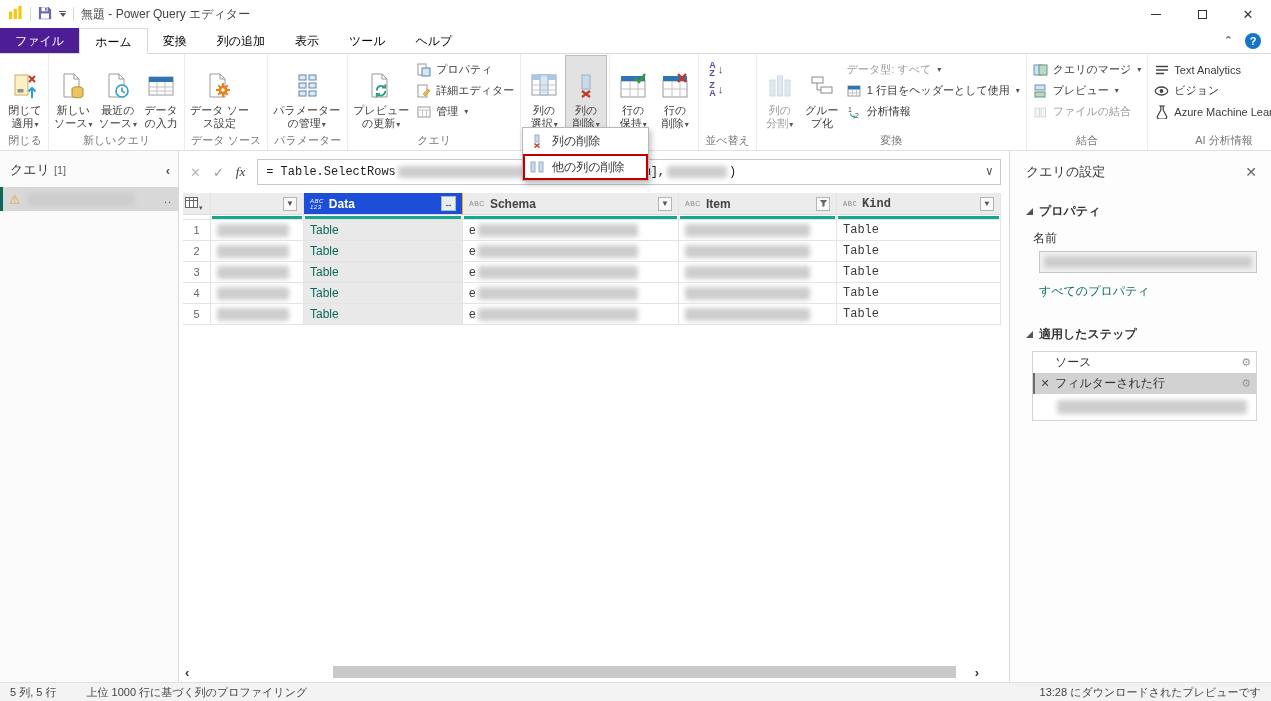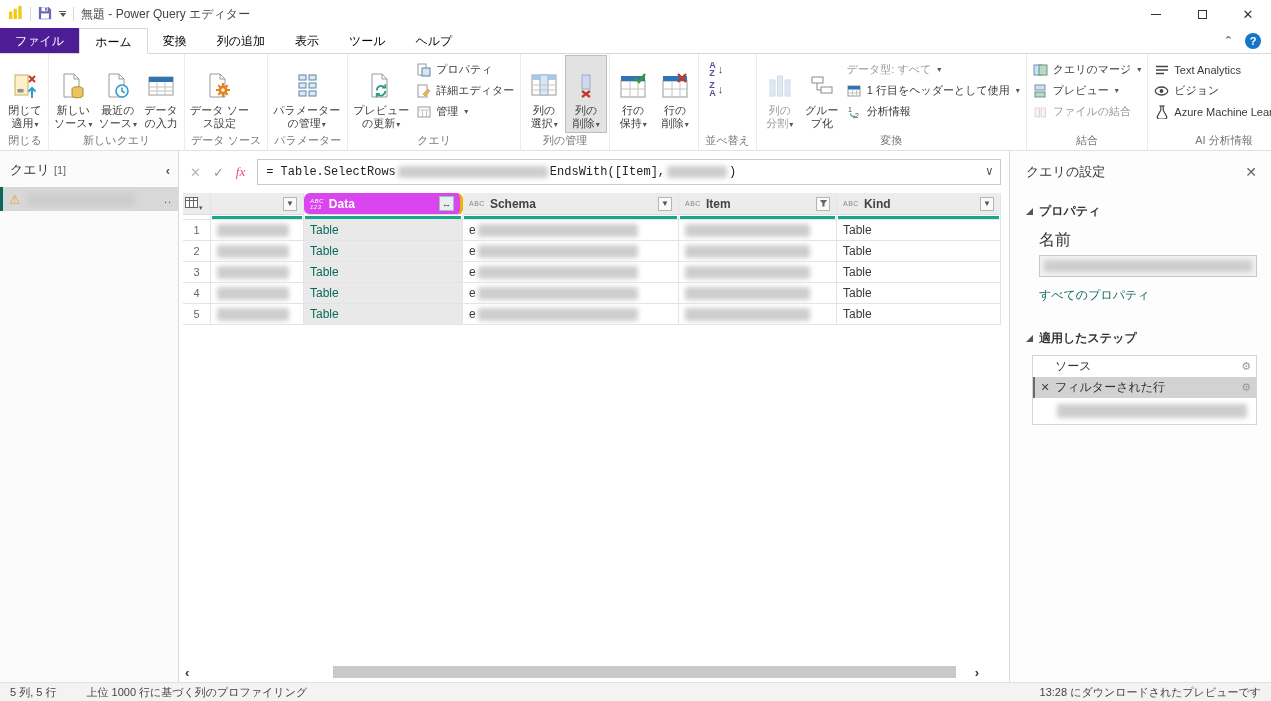--- a/index.html
+++ b/index.html
@@ -50,45 +50,45 @@
 
   
   .menu { position:absolute; left:522px; top:127px; width:127px; background:#fff; border:1px solid #b9b9b9; box-shadow:2px 3px 6px rgba(0,0,0,.25); z-index:60; }
   .mitem { position:relative; height:26px; display:flex; align-items:center; gap:8px; padding:0 8px 0 6px; font-size:12px; color:#333; }
   .redbox { position:absolute; inset:0; border:2px solid #c00000; pointer-events:none; }
 
   
   .fx { position:absolute; left:184px; top:158px; width:817px; height:28px; display:flex; align-items:center; }
   .fxbtns { display:flex; align-items:center; gap:12px; padding:0 12px 0 6px; font-size:13px; }
   .fxx { color:#b5b5b5; } .fxok { color:#9a9a9a; }
-  .fxfx { font-family:"Liberation Serif","DejaVu Serif",serif; font-style:italic; color:#ec4899; }
+  .fxfx { font-family:"Liberation Serif","DejaVu Serif",serif; font-style:italic; color:#404040; }
   .fxinput { flex:1; height:26px; border:1px solid #c9c9c9; background:#fff; display:flex; align-items:center; padding:0 22px 0 8px; font-family:"Liberation Mono","DejaVu Sans Mono",monospace; font-size:12px; color:#222; position:relative; white-space:nowrap; overflow:hidden; }
   .fxchev { position:absolute; right:7px; top:4px; color:#555; font-size:12px; }
 
   
   .lp { position:absolute; left:0; top:151px; width:179px; height:531px; background:#fbfbfb; border-right:1px solid #d9d9d9; }
   .lph { display:flex; align-items:center; padding:10px 8px 8px 10px; font-size:13px; color:#333; }
   .lpcount { font-size:11px; color:#666; margin-left:4px; }
   .lpchev { margin-left:auto; color:#555; font-weight:bold; font-size:13px; }
   .qitem { height:24px; background:#d8d8d8; border-left:3px solid #0c695a; display:flex; align-items:center; gap:6px; padding:0 6px 0 6px; }
   .warn { color:#e9a23b; font-size:13px; line-height:13px; }
   .qdots { margin-left:auto; color:#555; font-size:11px; letter-spacing:1px; }
 
   
   .blur { display:inline-block; background:#cdcdcd; filter:blur(2.5px); border-radius:2px; vertical-align:middle; }
 
   
   .grid { position:absolute; left:183px; top:193px; font-size:12px; }
   .trow { display:flex; }
   .c { border-right:1px solid #e4e4e4; border-bottom:1px solid #e4e4e4; display:flex; align-items:center; padding:0 6px; height:21px; background:#fff; overflow:hidden; white-space:nowrap; }
   .c0 { width:28px; justify-content:center; color:#666; font-size:11px; padding:0 2px; }
-  .c1 { width:93px; } .c2 { width:159px; } .c3 { width:216px; } .c4 { width:158px; } .c5 { width:164px; }
+  .c1 { width:93px; } .c2 { width:159px; } .c3 { width:216px; } .c4 { width:158px; } .c5 { width:164px;font-family:Liberation Mono, monospace; }
   .thead .c { height:22px; background:#ececec; border-bottom:1px solid #dcdcdc; color:#444; }
   .thead .hname, .thead .hname2 { font-weight:bold; margin-left:5px; }
-  .thead .selth { background:#d946ef; color:#fff; border-right:3px solid #eab308;border-radius:6px; }
+  .thead .selth { background:#1d4ed8; color:#fff; border-right:1px solid #eab308; }
   .dt { font-size:7px; color:#888; letter-spacing:.5px; }
   .dt2 { display:flex; flex-direction:column; font-size:6px; line-height:6px; color:#fff; letter-spacing:.5px; }
   .hmenu { margin-left:auto; width:14px; height:14px; border:1px solid #b5b5b5; background:#fafafa; color:#555; font-size:8px; display:flex; align-items:center; justify-content:center; }
   .hexp { margin-left:auto; width:15px; height:15px; border:1px solid #9fbfb8; background:#e9efee; color:#333; font-size:9px; display:flex; align-items:center; justify-content:center; }
   .corner { justify-content:flex-start; gap:1px; padding:0 2px; }
   .ccaret { font-size:7px; color:#555; align-self:flex-end; padding-bottom:2px; }
   .qrow .c { height:5px; padding:0 1px; border-bottom:1px solid #e4e4e4; }
   .qb { width:100%; height:3px; background:#17a78c; }
   .selcell { background:#e9e9e9; }
   .linkv { color:#0c695a; }
@@ -98,21 +98,21 @@
   .hscroll { position:absolute; left:183px; top:664px; width:818px; height:16px; }
   .hchev { position:absolute; top:1px; font-size:13px; font-weight:bold; color:#333; }
   .hthumb { position:absolute; left:150px; top:2px; width:623px; height:12px; background:#c9c9c9; }
 
   
   .rp { position:absolute; left:1009px; top:151px; width:262px; height:531px; background:#fdfdfd; border-left:1px solid #d9d9d9; padding:12px 14px 0 16px; }
   .rph { display:flex; align-items:center; font-size:13px; color:#333; }
   .rpx { margin-left:auto; color:#666; font-size:14px; }
   .sech { display:flex; align-items:center; gap:6px; font-size:12px; font-weight:bold; color:#333; }
   .exp-tri { width:0; height:0; border-bottom:7px solid #555; border-left:7px solid transparent; }
-  .lbl { font-size:16px; color:#333; margin:10px 0 4px 13px; }
+  .lbl { font-size:12px; color:#333; margin:10px 0 4px 7px; }
   .nameinput { margin-left:13px; height:22px; border:1px solid #c8c8c8; background:#f2f2f2; display:flex; align-items:center; padding:0 4px; }
   .alink { display:inline-block; margin:10px 0 0 13px; font-size:12px; color:#0c695a; }
   .steps { margin:8px 0 0 6px; border:1px solid #d4d4d4; background:#fff; }
   .step { display:flex; align-items:center; height:21px; font-size:12px; padding-right:5px; color:#333; }
   .step .slabel { margin-left:0; }
   .step .pad { width:22px; text-align:center; }
   .gear { margin-left:auto; color:#999; font-size:11px; }
   .step.sel { background:#d2d2d2; border-left:2px solid #6b6b6b; }
   .step .delx { width:20px; text-align:center; color:#444; font-size:11px; }
   .step3 { height:26px; display:flex; align-items:center; padding-left:24px; }
@@ -742,20 +742,41 @@
         <span class="delx">✕</span>
         <span class="slabel">フィルターされた行</span>
         <span class="gear">⚙</span>
       </div>
       <div class="step3">
         <span class="blur" style="width:190px;height:14px;"></span>
       </div>
     </div>
   </div>
 
+  <div class="menu">
+    <div class="mitem">
+      <span class="sicon">
+          <svg width="14" height="14" viewBox="0 0 14 14">
+            <rect x="5" y="1" width="4" height="7" fill="#ccd9ea" stroke="#9ab0c9"></rect>
+            <path d="M4.5 9.5l5 4M9.5 9.5l-5 4" stroke="#c0392b" stroke-width="1.5"></path>
+          </svg>
+        </span>
+      <span>列の削除</span>
+    </div>
+    <div class="mitem">
+      <span class="sicon">
+          <svg width="14" height="14" viewBox="0 0 14 14">
+            <rect x="1" y="2" width="4" height="10" fill="#ccd9ea" stroke="#9ab0c9"></rect>
+            <rect x="9" y="2" width="4" height="10" fill="#ccd9ea" stroke="#9ab0c9"></rect>
+          </svg>
+        </span>
+      <span>他の列の削除</span>
+      <span class="redbox"></span>
+    </div>
+  </div>
 
   <div class="sb">
     <span>5 列, 5 行</span>
     <span class="gap"></span>
     <span>上位 1000 行に基づく列のプロファイリング</span>
     <span class="sbright">13:28 にダウンロードされたプレビューです</span>
   </div>
 
 </div>
 

